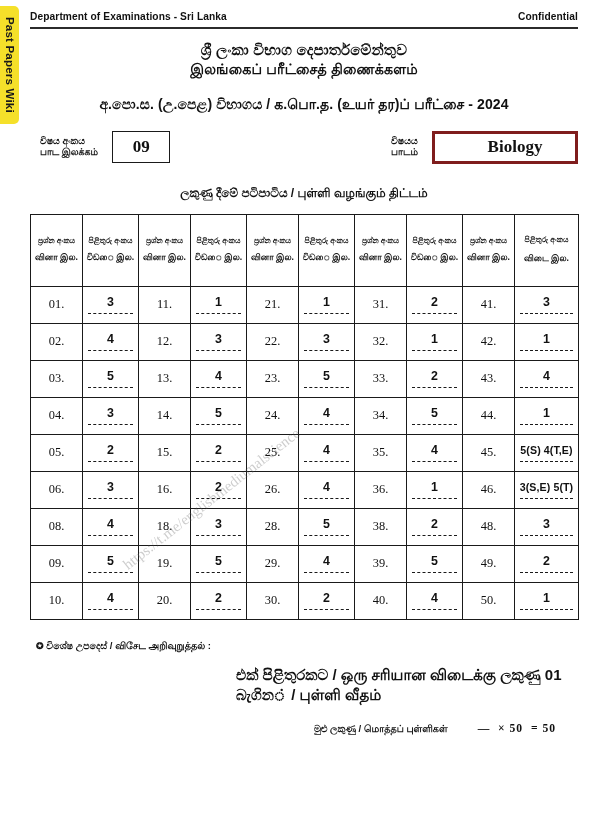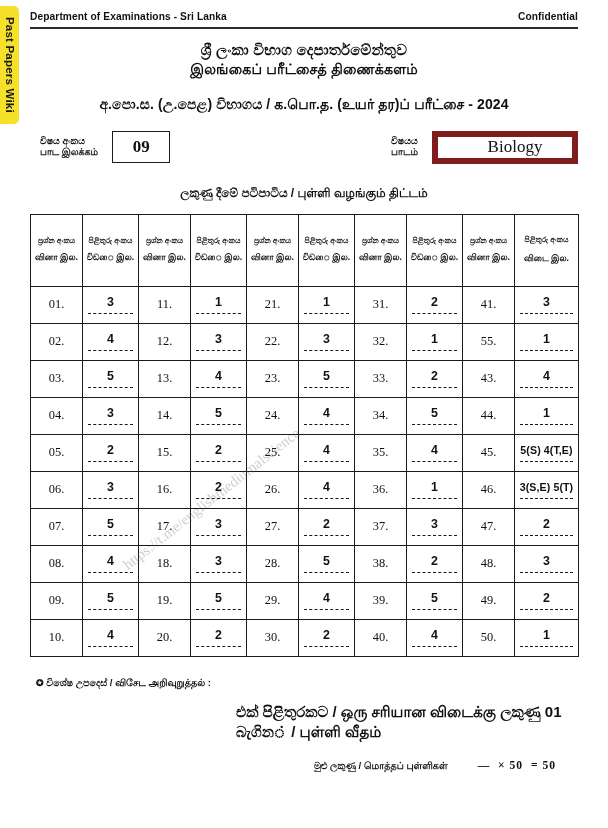--- a/index.html
+++ b/index.html
@@ -75,25 +75,25 @@
     width: 58px; height: 32px;
     border: 1.6px solid #1a1a1a;
     margin-left: 14px;
     display: flex; align-items: center; justify-content: center;
     font-family: "Liberation Serif", serif;
     font-size: 17px; font-weight: bold;
   }
   .spacer { flex: 1; }
   .subjbox {
     width: 146px; height: 33px;
-    border: 6px solid #7f1d1d;
+    border: 3px solid #7f1d1d;
     margin-left: 14px;
     display: flex; align-items: center; justify-content: center;
     font-family: "Liberation Serif", serif;
-    font-size: 17px; font-weight: normal; padding-left: 20px;
+    font-size: 17px; font-weight: bold; padding-left: 20px;
   }
 
   .scheme {
     text-align: center;
     font-size: 12px; font-weight: bold;
     margin-top: 22px;
   }
   .paper {
     text-align: center;
     font-size: 12.4px; font-weight: bold;
@@ -319,21 +319,21 @@
         </tr>
         <tr>
           <td class="qn">02.</td>
           <td class="an"><span class="val">4</span></td>
           <td class="qn">12.</td>
           <td class="an"><span class="val">3</span></td>
           <td class="qn">22.</td>
           <td class="an"><span class="val">3</span></td>
           <td class="qn">32.</td>
           <td class="an"><span class="val">1</span></td>
-          <td class="qn">55.</td>
+          <td class="qn">42.</td>
           <td class="an"><span class="val">1</span></td>
         </tr>
         <tr>
           <td class="qn">03.</td>
           <td class="an"><span class="val">5</span></td>
           <td class="qn">13.</td>
           <td class="an"><span class="val">4</span></td>
           <td class="qn">23.</td>
           <td class="an"><span class="val">5</span></td>
           <td class="qn">33.</td>
@@ -369,32 +369,20 @@
           <td class="qn">06.</td>
           <td class="an"><span class="val">3</span></td>
           <td class="qn">16.</td>
           <td class="an"><span class="val">2</span></td>
           <td class="qn">26.</td>
           <td class="an"><span class="val">4</span></td>
           <td class="qn">36.</td>
           <td class="an"><span class="val">1</span></td>
           <td class="qn">46.</td>
           <td class="an"><span class="val sm">3(S,E) 5(T)</span></td>
-        </tr>
-        <tr>
-          <td class="qn">07.</td>
-          <td class="an"><span class="val">5</span></td>
-          <td class="qn">17.</td>
-          <td class="an"><span class="val">3</span></td>
-          <td class="qn">27.</td>
-          <td class="an"><span class="val">2</span></td>
-          <td class="qn">37.</td>
-          <td class="an"><span class="val">3</span></td>
-          <td class="qn">47.</td>
-          <td class="an"><span class="val">2</span></td>
         </tr>
         <tr>
           <td class="qn">08.</td>
           <td class="an"><span class="val">4</span></td>
           <td class="qn">18.</td>
           <td class="an"><span class="val">3</span></td>
           <td class="qn">28.</td>
           <td class="an"><span class="val">5</span></td>
           <td class="qn">38.</td>
           <td class="an"><span class="val">2</span></td>

